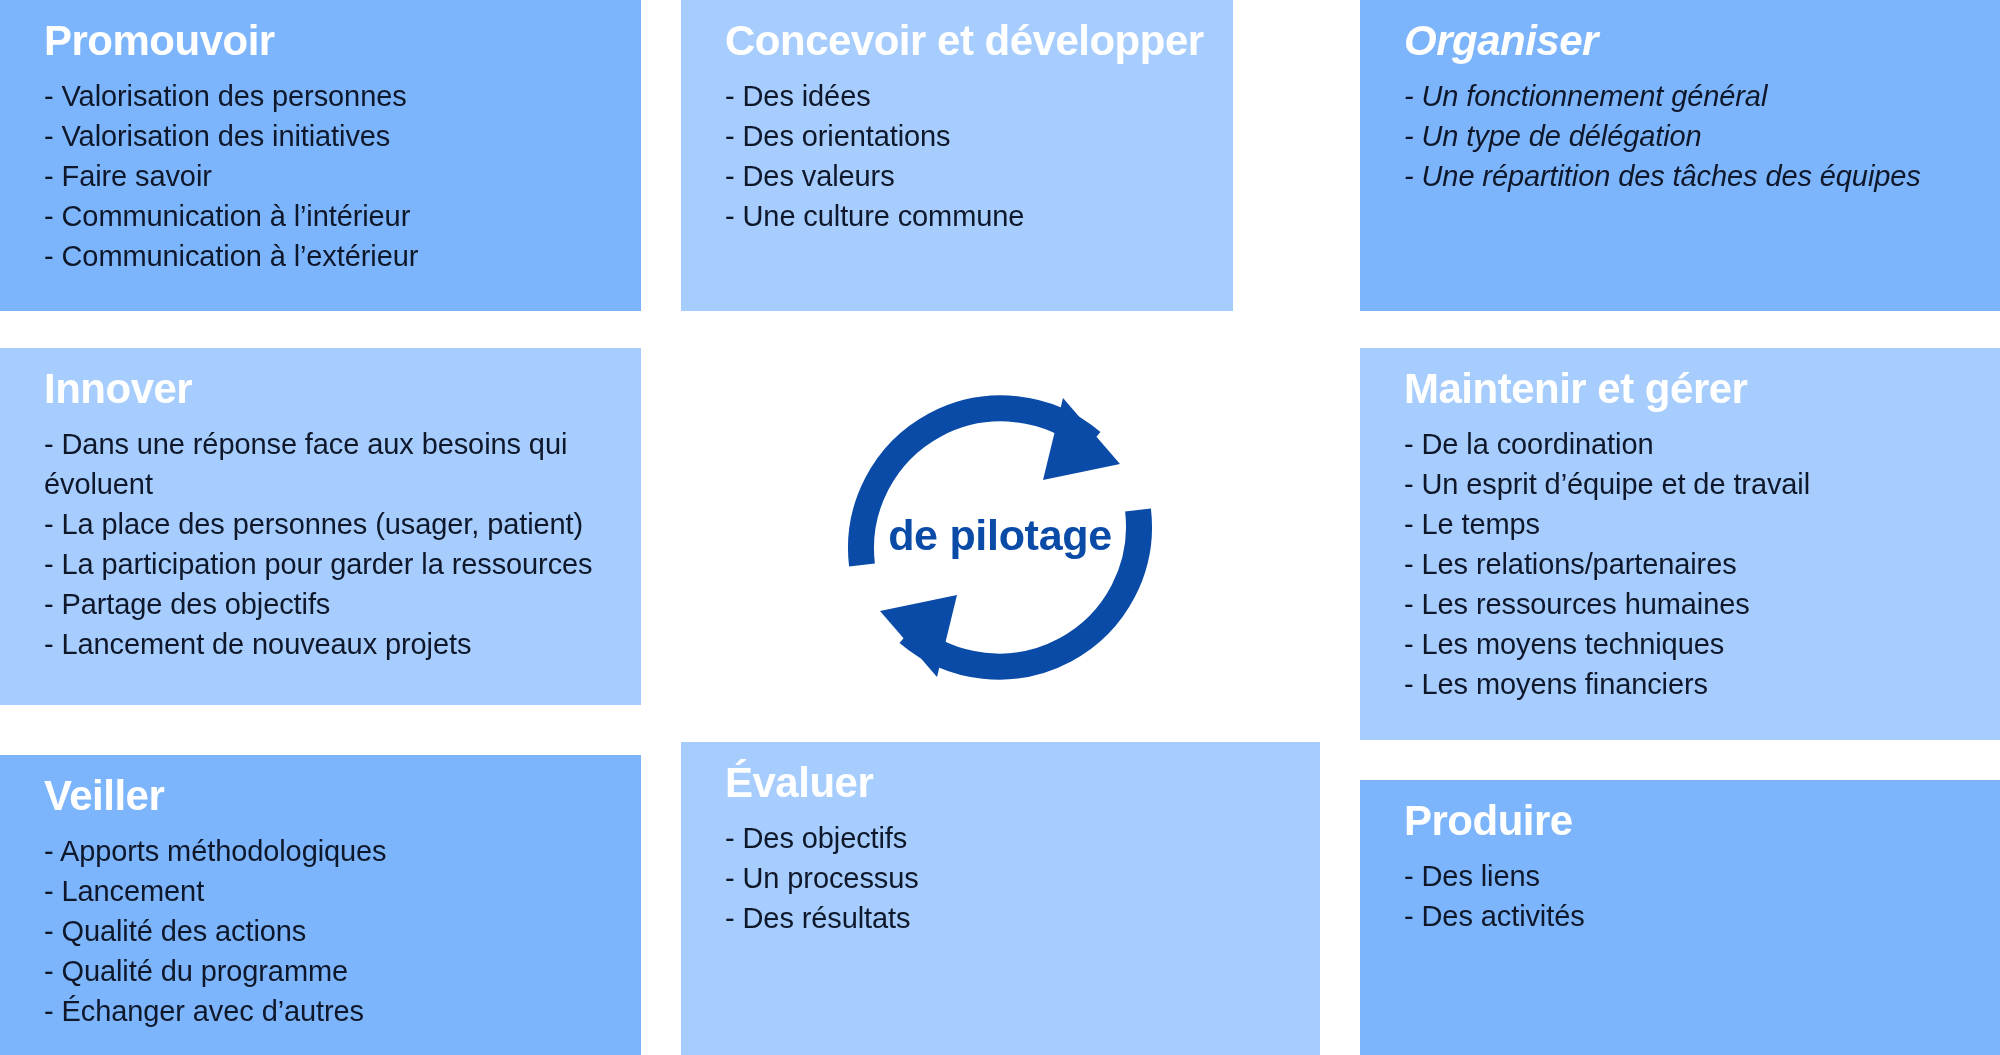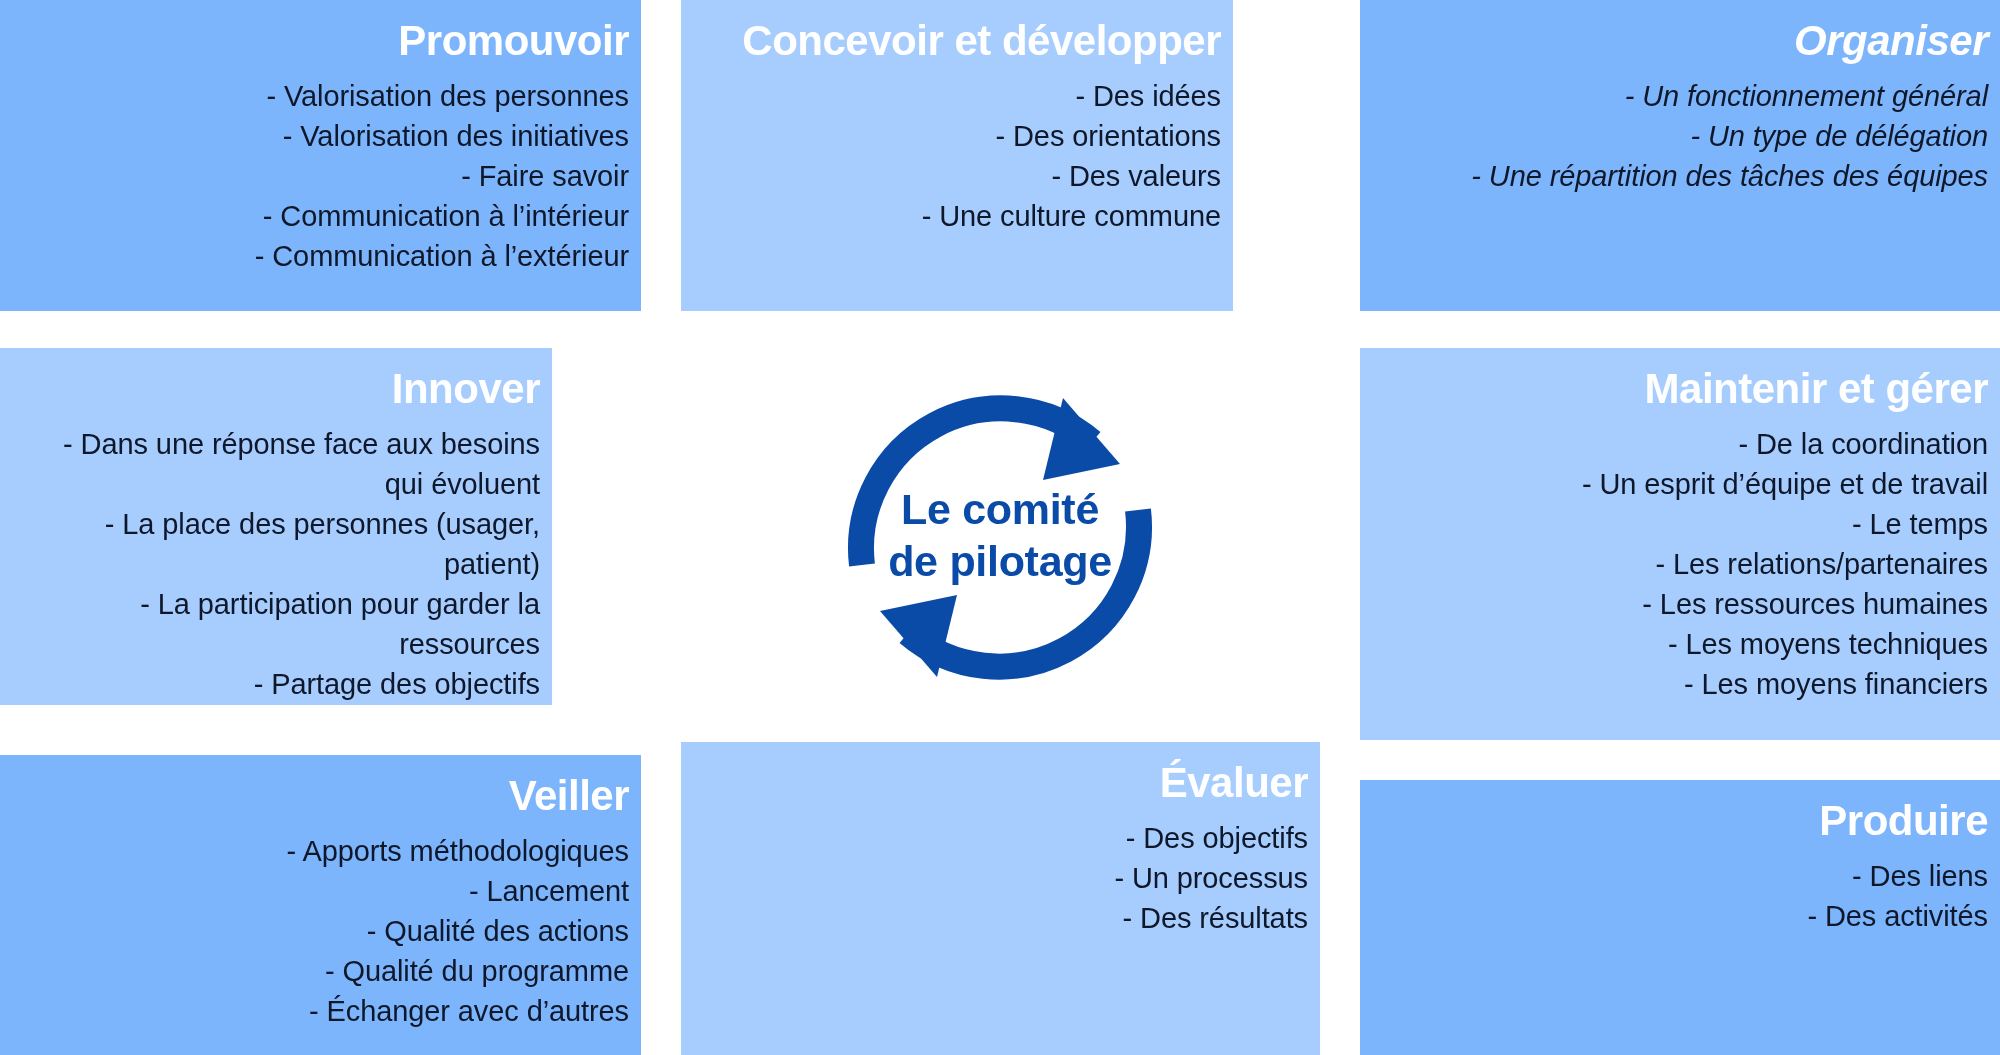--- a/index.html
+++ b/index.html
@@ -8,21 +8,20 @@
     background:#ffffff;
     font-family:"Liberation Sans", sans-serif;
     overflow:hidden;
   }
   #canvas{ position:relative; width:2000px; height:1055px; background:#fff; }
 
   .card{
     position:absolute;
     padding:18px 12px 10px 44px;
     overflow:hidden;
-    text-align:right;
   }
   .card.dark{ background:#7cb5fb; }
   .card.light{ background:#a6cdfd; }
 
   .card-title{
     color:#ffffff;
     font-weight:bold;
     font-size:42px;
     line-height:1.10;
     letter-spacing:-0.5px;
@@ -35,21 +34,21 @@
     font-size:29px;
     line-height:1.38;
     letter-spacing:-0.1px;
   }
 
   
   #c-promouvoir   { left:0;    top:0;   width:641px; height:311px; }
   #c-concevoir    { left:681px; top:0;  width:552px; height:311px; }
   #c-organiser    { left:1360px;top:0;  width:640px; height:311px;font-style:italic; }
 
-  #c-innover      { left:0;    top:348px; width:552px; height:357px; }
+  #c-innover      { left:0;    top:348px; width:641px; height:357px; }
   #c-maintenir    { left:1360px;top:348px;width:640px; height:392px; }
 
   #c-veiller      { left:0;    top:755px; width:641px; height:300px; }
   #c-evaluer      { left:681px; top:742px;width:639px; height:313px; }
   #c-produire     { left:1360px;top:780px;width:640px; height:275px; }
 
   
   #center-cycle{
     position:absolute;
     left:660px; top:330px;
@@ -120,21 +119,20 @@
 
       <path d="M 32 205
                A 140 140 0 0 1 262 82" fill="none" stroke="#0b4ba8" stroke-width="26" stroke-linecap="butt"></path>
       <polygon points="233,38 290,104 213,120" fill="#0b4ba8"></polygon>
 
       <path d="M 308 150
                A 140 140 0 0 1 78 273" fill="none" stroke="#0b4ba8" stroke-width="26" stroke-linecap="butt"></path>
       <polygon points="107,317 50,251 127,235" fill="#0b4ba8"></polygon>
     </svg>
     <div id="center-label">
-      <span>Le comité</span>
       <span>de pilotage</span>
     </div>
   </div>
 
   <div class="card light" id="c-maintenir">
     <div class="card-title">Maintenir et gérer</div>
     <ul class="card-list">
       <li>- De la coordination</li>
       <li>- Un esprit d’équipe et de travail</li>
       <li>- Le temps</li>

